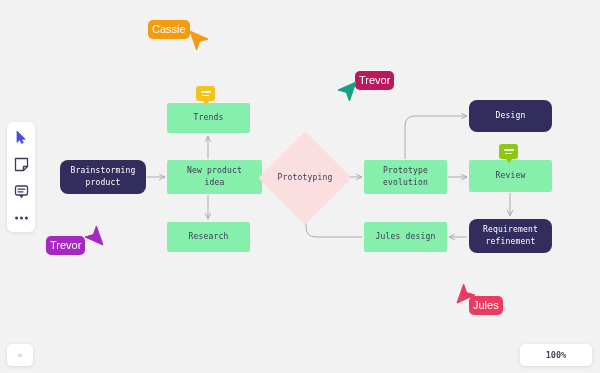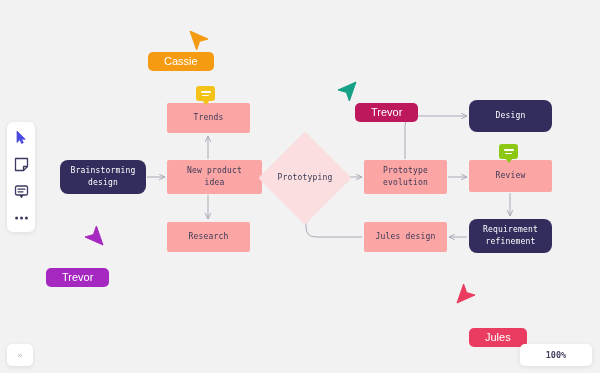--- a/index.html
+++ b/index.html
@@ -35,21 +35,21 @@
     align-items: center;
     justify-content: center;
     text-align: center;
     font-family: "DejaVu Sans Mono", monospace;
     font-size: 8px;
     line-height: 12px;
     letter-spacing: .2px;
     white-space: pre-line;
   }
   .node.light {
-    background: #fca5a5;
+    background: #86efac;
     color: #3a3a55;
     border-radius: 2px;
   }
   .node.dark {
     background: #322d5c;
     color: #ffffff;
     border-radius: 8px;
   }
   .node.diamond {
     background: transparent;
@@ -94,29 +94,28 @@
     height: 1.6px;
     background: #ffffff;
     border-radius: 1px;
   }
   .badge i.l1 { width: 10px; }
   .badge i.l2 { width: 7px; }
   
   .cursor-group { position: absolute; }
   .cursor-chip {
     position: absolute;
-    padding: 3px 16px 4px;
+    padding: 3px 4px 4px;
     border-radius: 5px;
     color: #ffffff;
     font-family: "Liberation Sans", sans-serif;
     font-size: 11px;
     line-height: 12px;
     font-weight: 400;
     white-space: nowrap;
-    margin-top: 32px;
   }
   .cursor-arrow {
     position: absolute;
     width: 20px;
     height: 22px;
   }
   
   #toolbar {
     position: absolute;
     left: 7px;
@@ -207,21 +206,21 @@
       <path d="M510,193 L510,216"></path>
 
       <path d="M467,237 L449,237"></path>
 
       <path d="M362,237 L316,237 Q306,237 306,227 L306,214"></path>
     </g>
   </svg>
 
   <div id="nodes">
       <div class="node dark" style="left: 60px; top: 160px; width: 86px; height: 34px;"><span class="node-label">Brainstorming
-design</span></div>
+product</span></div>
       <div class="node light" style="left: 167px; top: 103px; width: 83px; height: 30px;"><span class="node-label">Trends</span></div>
       <div class="node light" style="left: 167px; top: 160px; width: 95px; height: 34px;"><span class="node-label">New product
 idea</span></div>
       <div class="node light" style="left: 167px; top: 222px; width: 83px; height: 30px; text-align: center;"><span class="node-label">Research</span></div>
       <div class="node diamond" style="left: 272px; top: 145px; width: 66px; height: 66px;"><div class="diamond-shape"></div><span class="node-label">Prototyping</span></div>
       <div class="node light" style="left: 364px; top: 160px; width: 83px; height: 34px;"><span class="node-label">Prototype
 evolution</span></div>
       <div class="node dark" style="left: 469px; top: 100px; width: 83px; height: 32px;"><span class="node-label">Design</span></div>
       <div class="node light" style="left: 469px; top: 160px; width: 83px; height: 32px;"><span class="node-label">Review</span></div>
       <div class="node dark" style="left: 469px; top: 219px; width: 83px; height: 34px;"><span class="node-label">Requirement

